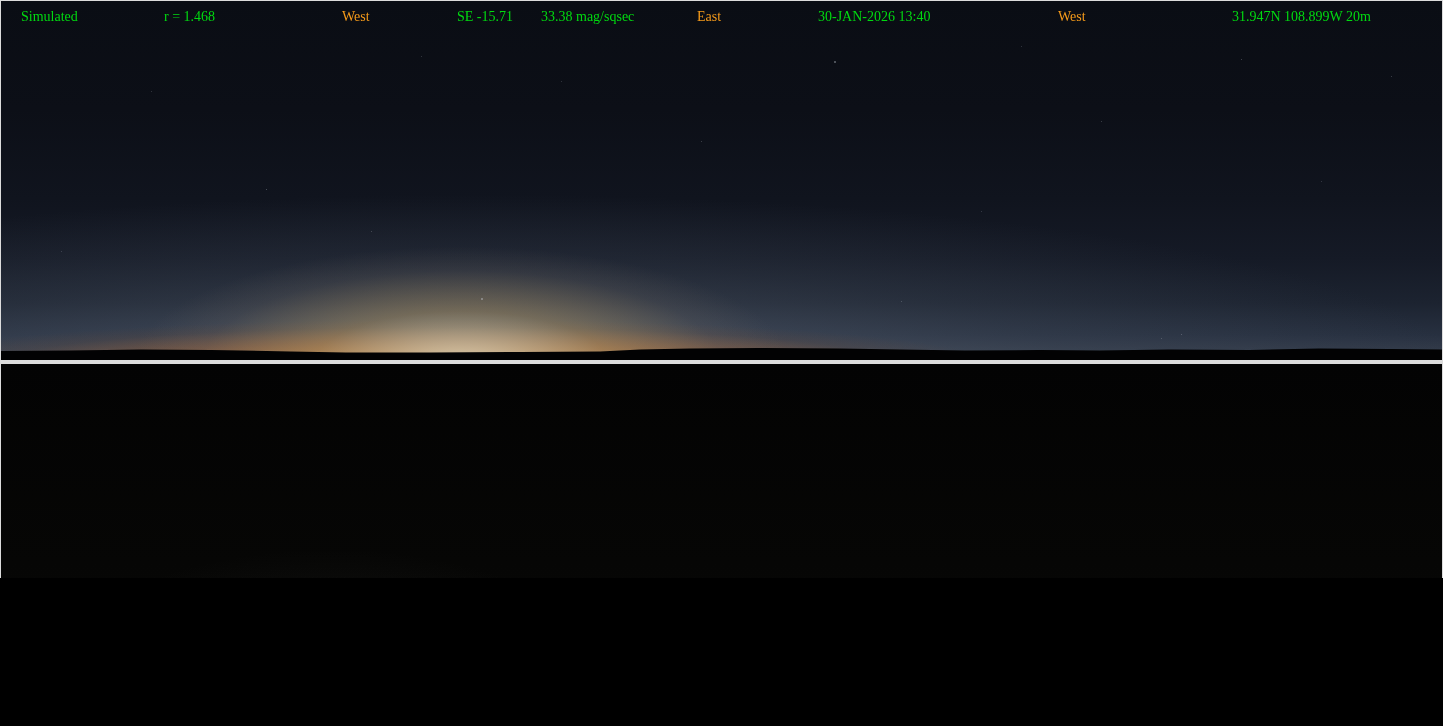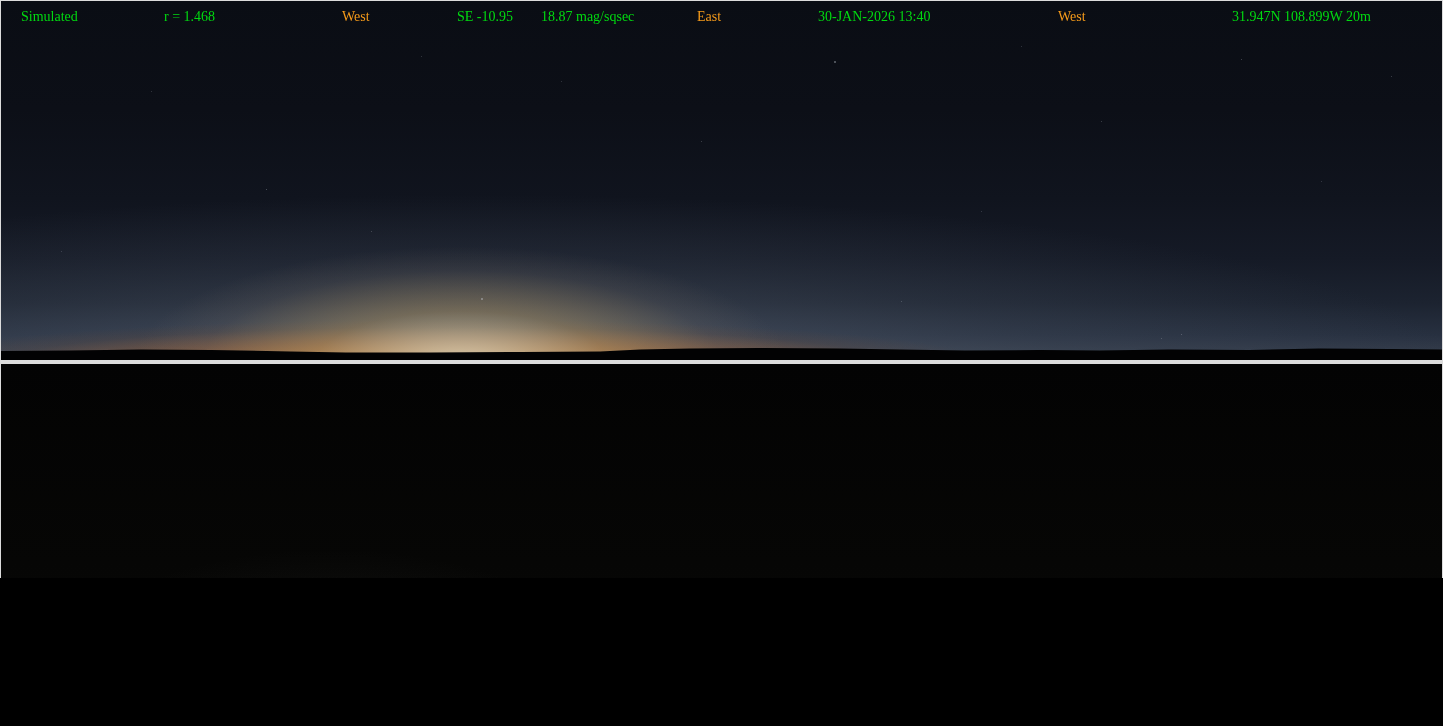--- a/index.html
+++ b/index.html
@@ -112,22 +112,22 @@
       <path fill="#020203" d="M0,13 L70,12.5 L140,11.5 L210,12 L290,13.5 L345,14.5 L430,14.5
         L520,14 L600,13.5 L640,11.5 L690,10.5 L760,10 L840,10.5 L900,11.5 L965,12.5
         L1040,12 L1100,12.5 L1170,11.5 L1250,12 L1320,10.5 L1390,11 L1443,11.5
         L1443,22 L0,22 Z"></path>
     </svg>
 
     <header class="hud">
       <span class="g" style="left:20px">Simulated</span>
       <span class="g" style="left:163px">r = 1.468</span>
       <span class="o" style="left:341px">West</span>
-      <span class="g" style="left:456px">SE -10.95</span>
-      <span class="g" style="left:540px">18.87 mag/sqsec</span>
+      <span class="g" style="left:456px">SE -15.71</span>
+      <span class="g" style="left:540px">33.38 mag/sqsec</span>
       <span class="o" style="left:696px">East</span>
       <span class="g" style="left:817px">30-JAN-2026 13:40</span>
       <span class="o" style="left:1057px">West</span>
       <span class="g" style="left:1231px">31.947N 108.899W 20m</span>
     </header>
   </section>
 
   <div class="separator"></div>
 
   <section class="panel panel-ground">

